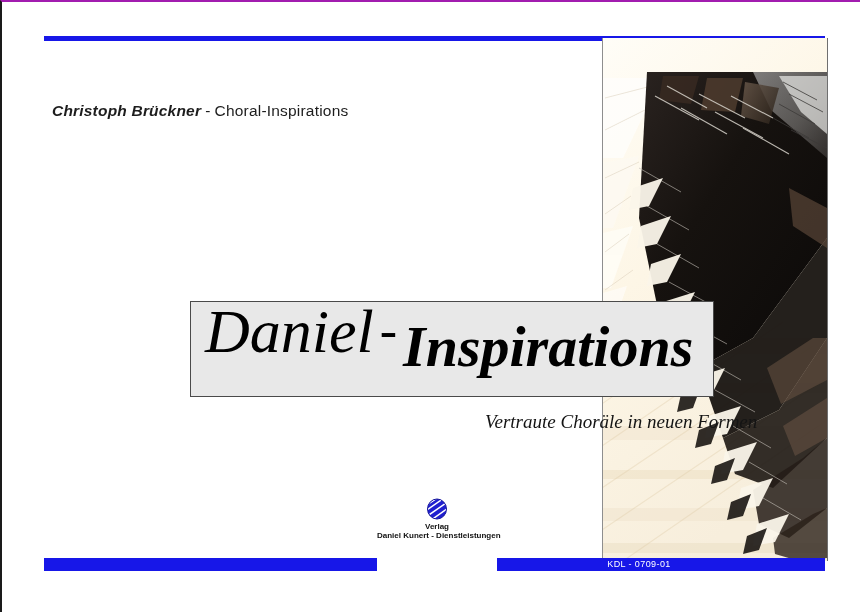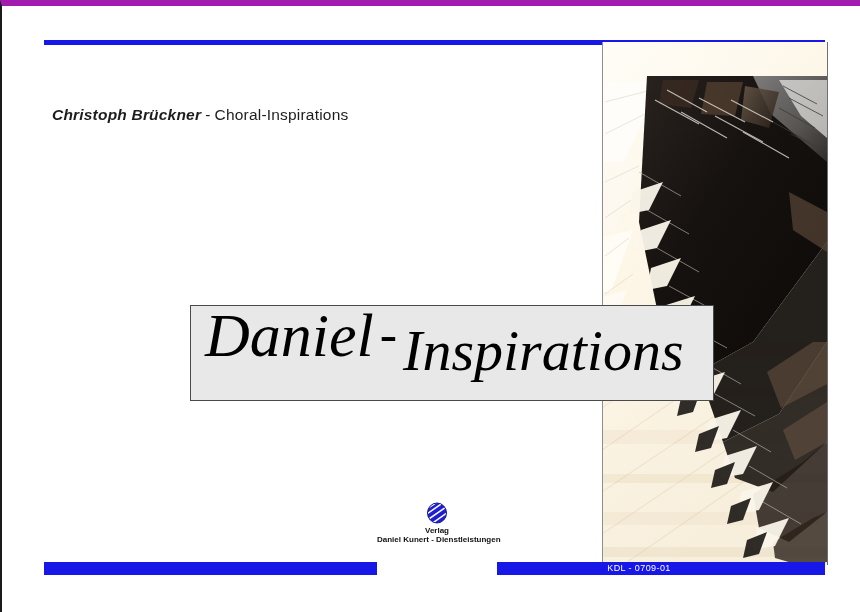--- a/index.html
+++ b/index.html
@@ -10,21 +10,21 @@
   body {
     font-family: "Liberation Sans", sans-serif;
   }
   .page {
     position: relative;
     width: 860px;
     height: 612px;
     background: #ffffff;
     overflow: hidden;
     box-sizing: border-box;
-    border-top: 6px solid #a21caf;
+    border-top: 2px solid #a21caf;
     border-left: 2px solid #1a1a1a;
   }
 
   
   .top-rule {
     position: absolute;
     left: 42px;
     top: 34px;
     width: 781px;
     height: 5px;
@@ -98,20 +98,21 @@
   .title-plaque .t-dash {
     font-size: 52px;
     padding: 0 6px;
     position: relative;
     top: -4px;
   }
   .title-plaque .t-second {
     font-size: 58px;
     position: relative;
     top: 14px;
+    font-weight: bold;
   }
 
   
   .subtitle {
     position: absolute;
     left: 483px;
     top: 409px;
     font-family: "Liberation Serif", serif;
     font-style: italic;
     font-size: 19px;
@@ -320,20 +321,21 @@
       </g>
     </svg>
   </div>
 
   <div class="title-plaque">
     <div class="title-text">
       <span class="t-main">Daniel</span><span class="t-dash">-</span><span class="t-second">Inspirations</span>
     </div>
   </div>
 
+  <div class="subtitle">Vertraute Choräle in neuen Formen</div>
 
   <div class="bottom-bar-left"></div>
   <div class="bottom-bar-right"></div>
   <div class="catalog-code">KDL - 0709-01</div>
 
   <div class="publisher">
     <svg class="logo-mark" viewBox="0 0 24 22">
       <defs>
         <clipPath id="sphereClip">
           <ellipse cx="12" cy="11" rx="9.5" ry="10"></ellipse>

